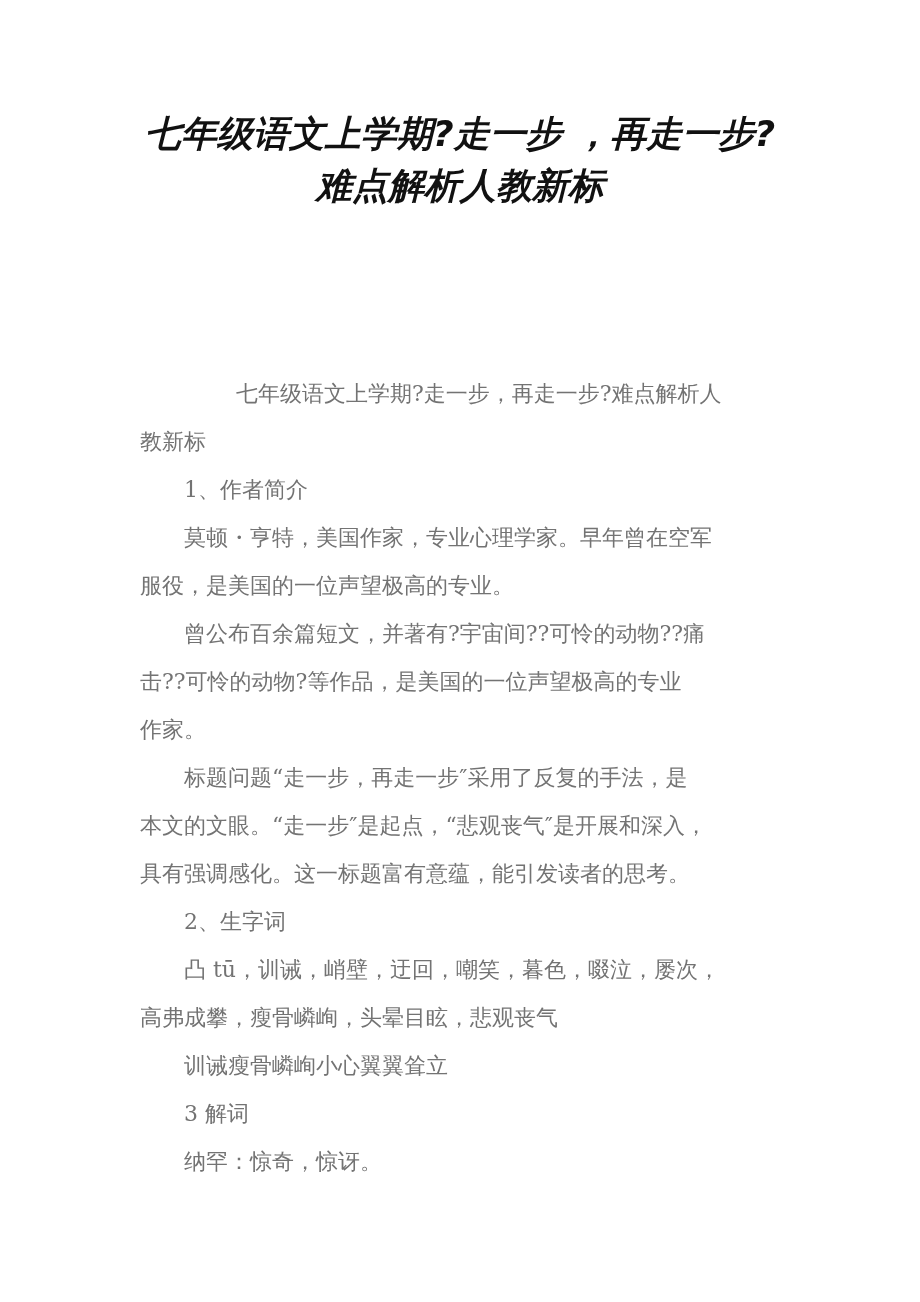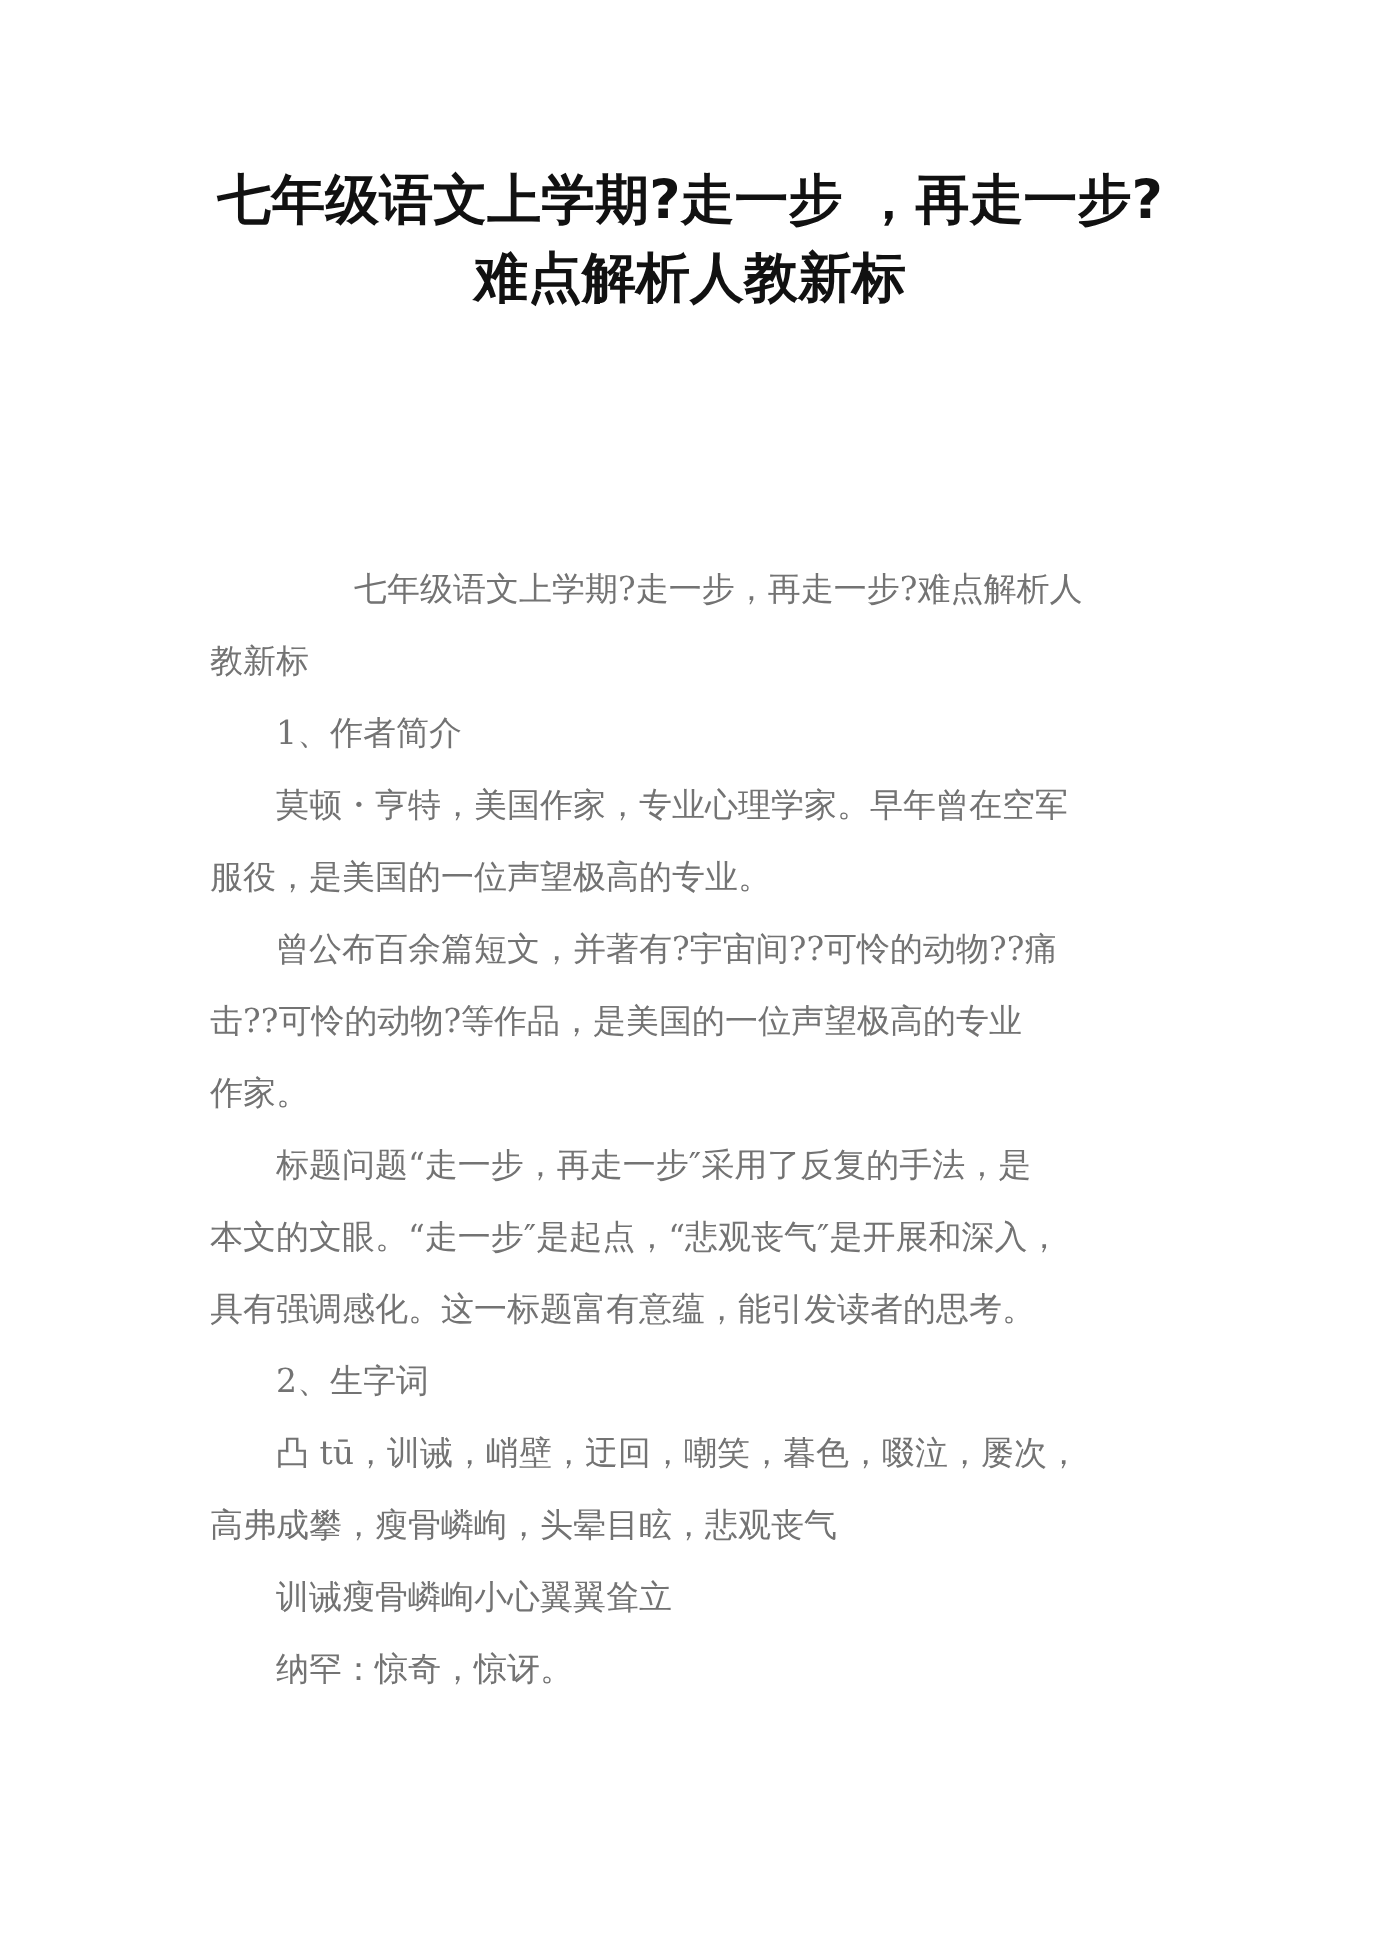--- a/index.html
+++ b/index.html
@@ -27,20 +27,21 @@
       left: 100px;
       width: 720px;
       top: 108px;
       text-align: center;
       font-family: "DejaVu Sans", "Liberation Sans", sans-serif;
       font-weight: bold;
       font-size: 36px;
       line-height: 52px;
       color: #111;
       letter-spacing: 0px;
+      font-style: italic;
     }
     .doc-title div { white-space: nowrap; }
     .body {
       position: absolute;
       left: 140px;
       top: 370px;
       width: 640px;
       font-size: 22px;
       line-height: 48px;
       color: #737373;
@@ -88,16 +89,19 @@
       <span class="line">2、生字词</span>
     </p>
     <p class="p">
       <span class="line">凸 tū，训诫，峭壁，迂回，嘲笑，暮色，啜泣，屡次，</span><br>
       <span class="line">高弗成攀，瘦骨嶙峋，头晕目眩，悲观丧气</span>
     </p>
     <p class="p">
       <span class="line">训诫瘦骨嶙峋小心翼翼耸立</span>
     </p>
     <p class="p">
+      <span class="line">3 解词</span>
+    </p>
+    <p class="p">
       <span class="line">纳罕：惊奇，惊讶。</span>
     </p>
   </div>
 </div>
 
 </body></html>

